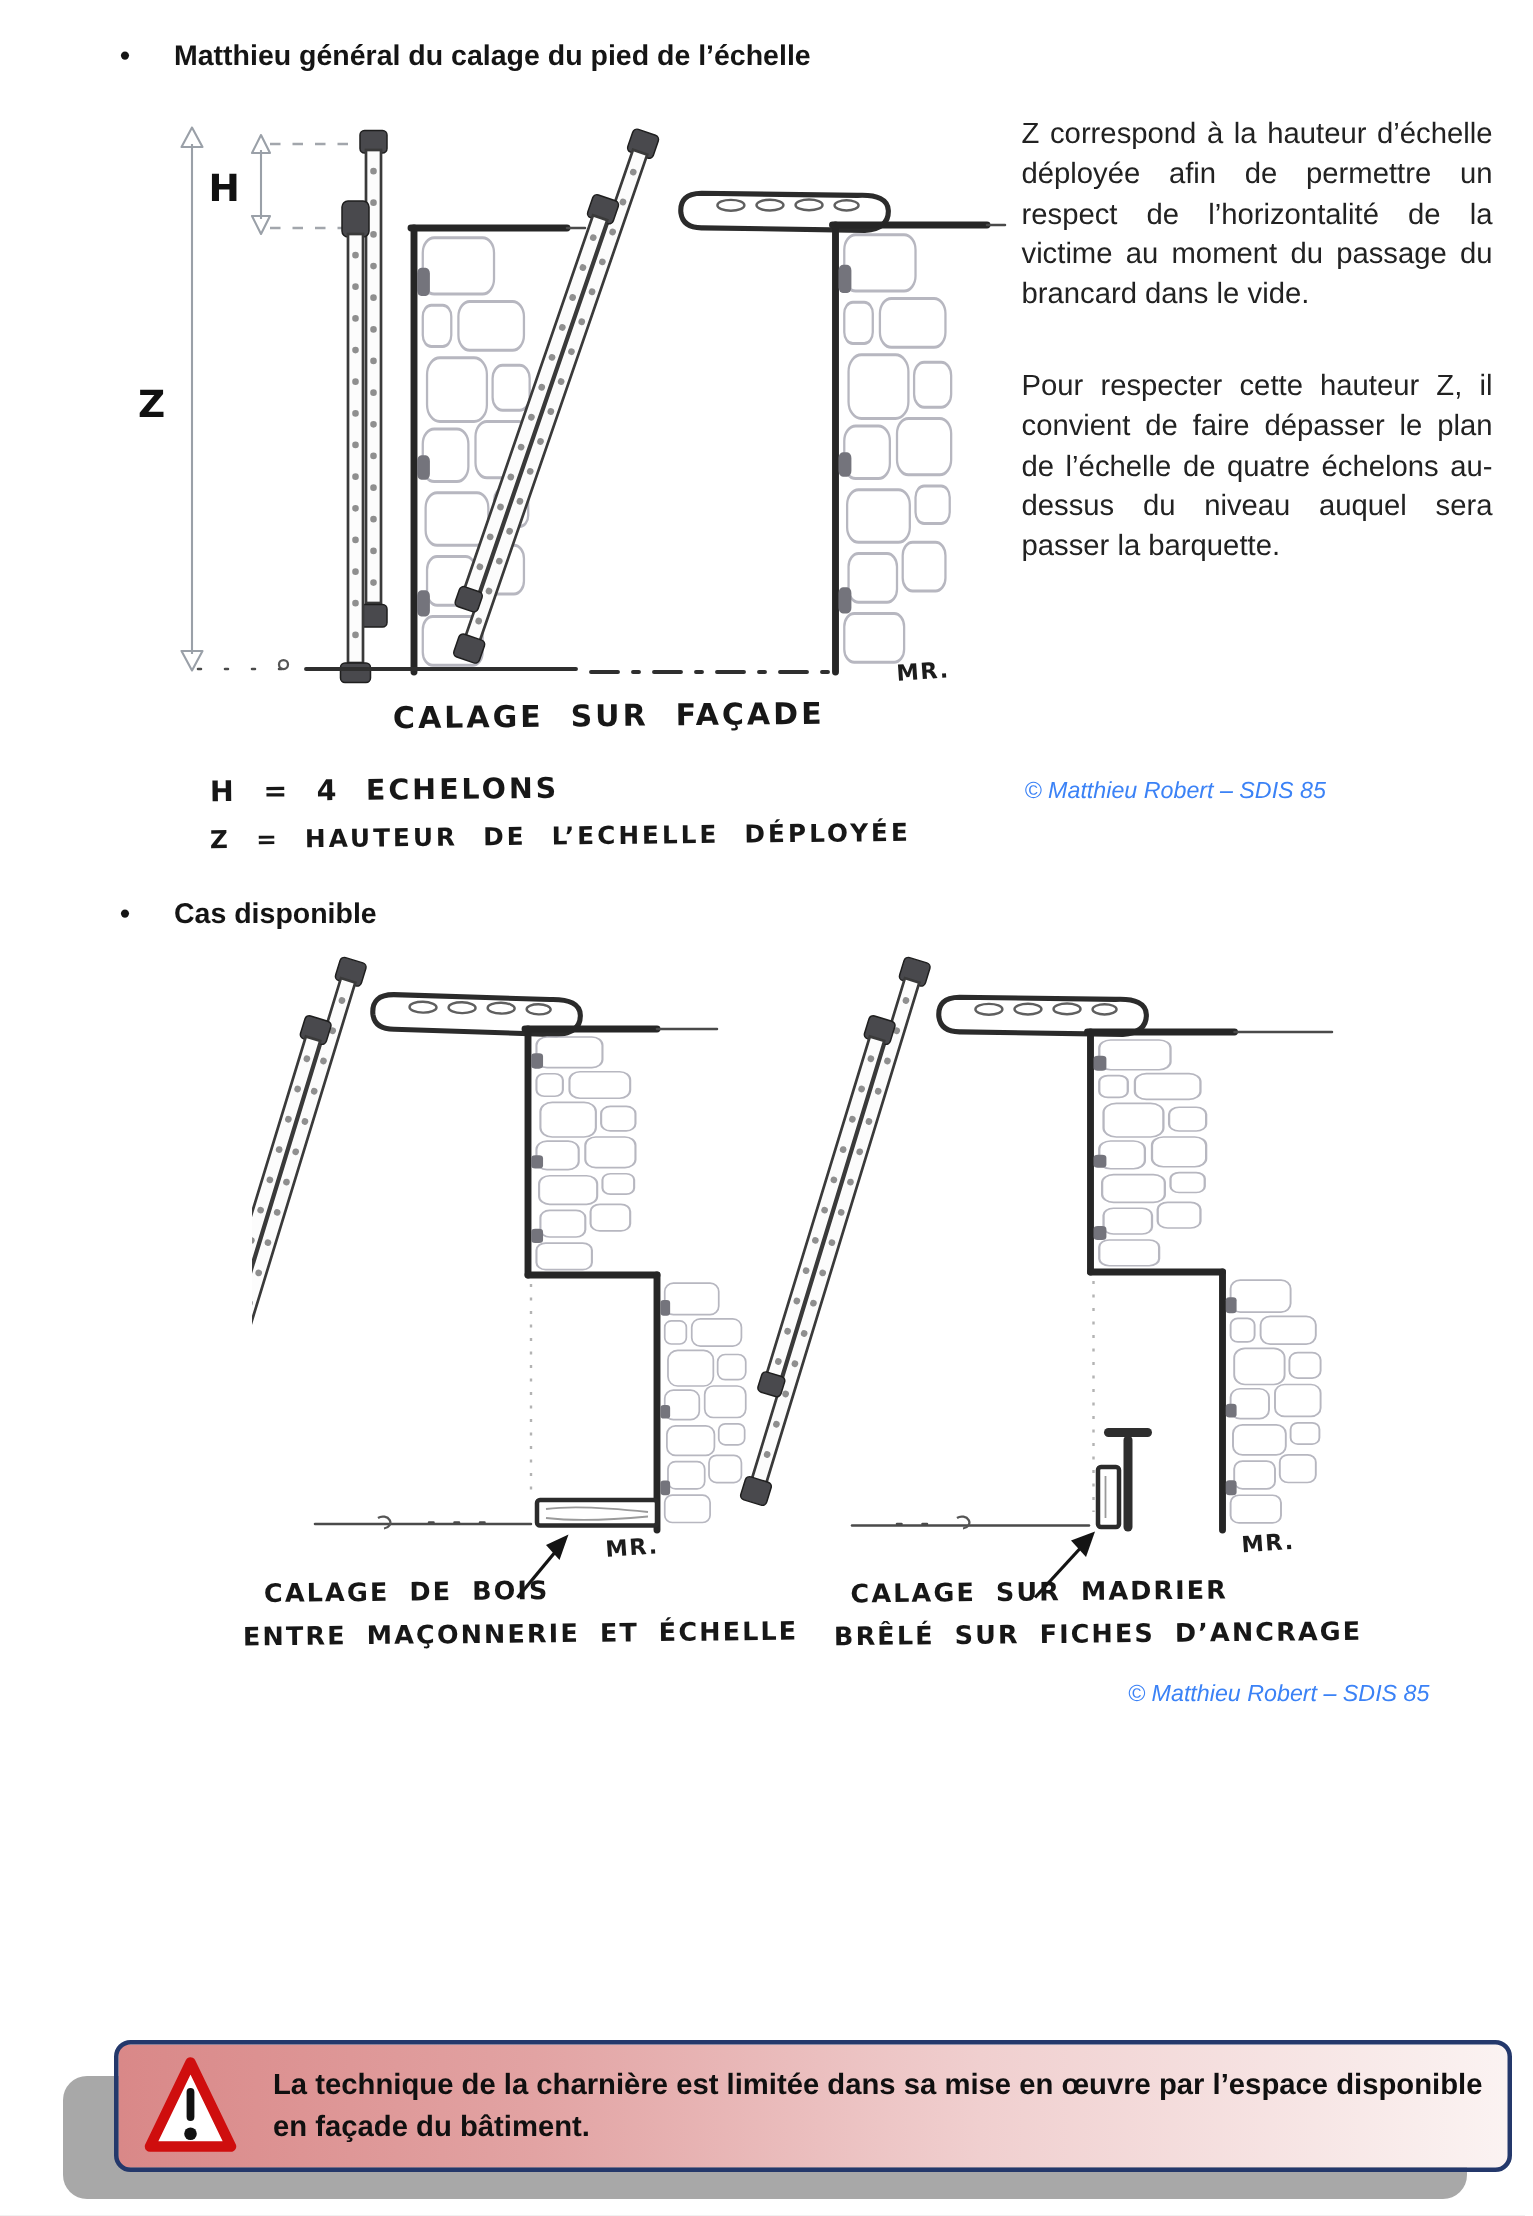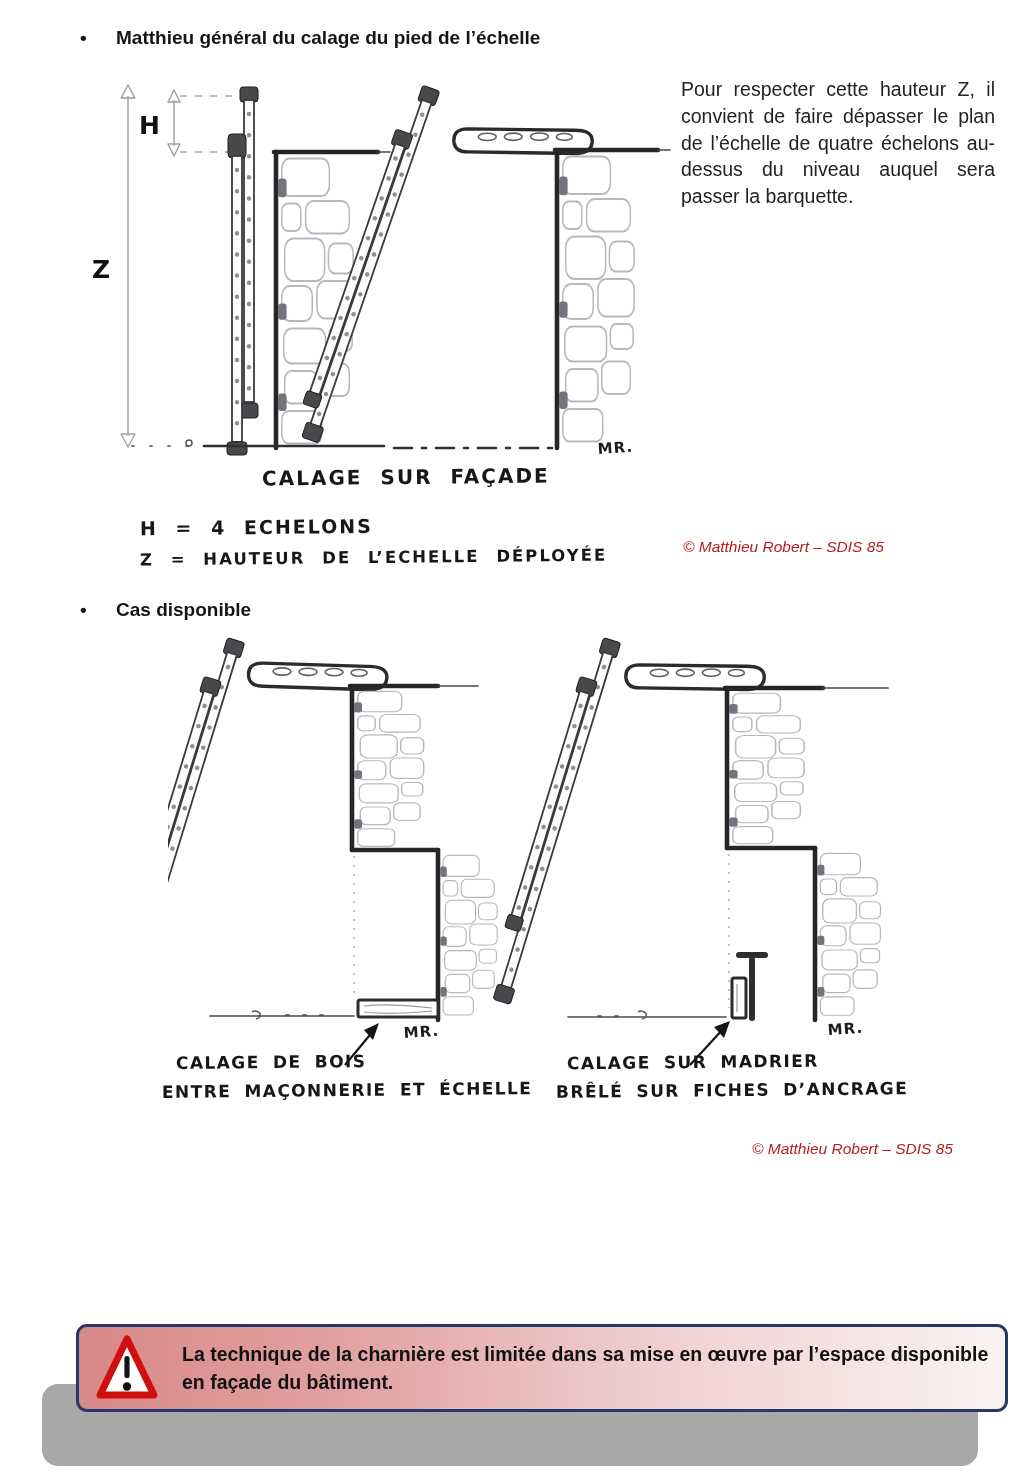--- a/index.html
+++ b/index.html
@@ -10,35 +10,35 @@
   }
   .abs{position:absolute;}
 
   
   .bullet-heading{font-size:19px;font-weight:bold;color:#151515;white-space:nowrap;}
   .bullet-heading .bullet{display:inline-block;width:36px;font-size:19px;}
 
   
   .para{font-size:19.5px;line-height:26.8px;text-align:justify;color:#222;margin:0;}
   .aside-col{width:314px;}
-  .aside-col p + p{margin-top:24px;}
+  .aside-col p + p{margin-top:34px;}
   .body-col{width:947px;}
 
   
   .hand{
     font-family:"DejaVu Sans",sans-serif;font-weight:700;color:#171717;
     letter-spacing:2px;word-spacing:9px;transform:rotate(-0.6deg);
     white-space:nowrap;
   }
   .hand-sm{font-size:17px;line-height:28px;letter-spacing:1.4px;word-spacing:6px;}
   .hand-caption{font-size:20px;}
   .hand-legend1{font-size:19px;}
   .hand-legend2{font-size:16.5px;}
 
-  .credit{font-size:15.5px;font-style:italic;color:#b91c1c;white-space:nowrap;margin-top:19px;}
+  .credit{font-size:15.5px;font-style:italic;color:#3b82f6;white-space:nowrap;}
 
   
   .pencil{stroke:#9aa0a8;stroke-width:1.4;fill:none;}
   .pencil-head{fill:none;stroke:#9aa0a8;stroke-width:1.4;stroke-linejoin:round;}
   .dim-dash{stroke:#a2a6ac;stroke-width:1.6;stroke-dasharray:7 8;fill:none;}
   .ink{stroke:#2f2f2f;stroke-width:2.6;fill:none;stroke-linecap:round;}
   .ink-thin{stroke:#4a4a4a;stroke-width:1.7;fill:none;stroke-linecap:round;}
   .wall-edge{stroke:#262626;stroke-width:4.6;fill:none;stroke-linecap:round;}
   .stone{fill:none;stroke:#b7b7c0;stroke-width:1.6;}
   .stone-dark{fill:#74747c;stroke:none;}
@@ -174,20 +174,21 @@
     </g>
     <text class="sig" x="506" y="372" transform="rotate(-4 506 372)">MR.</text>
   </svg>
 
   <div class="abs hand hand-caption" style="left:262px;top:465px">CALAGE SUR FAÇADE</div>
   <div class="abs hand hand-legend1" style="left:140px;top:516px">H = 4 ECHELONS</div>
   <div class="abs hand hand-legend2" style="left:140px;top:548px">Z = HAUTEUR DE L’ECHELLE DÉPLOYÉE</div>
   <div class="abs credit" style="left:683px;top:519px">© Matthieu Robert – SDIS 85</div>
 
   <div class="abs aside-col" style="left:681px;top:76px">
+    <p class="para">Z correspond à la hauteur d’échelle déployée afin de permettre un respect de l’horizontalité de la victime au moment du passage du brancard dans le vide.</p>
     <p class="para">Pour respecter cette hauteur Z, il convient de faire dépasser le plan de l’échelle de quatre échelons au-dessus du niveau auquel sera passer la barquette.</p>
   </div>
 
   <div class="abs bullet-heading" style="left:80px;top:599px">
     <span class="bullet">•</span><span>Cas disponible</span>
   </div>
 
   <svg class="abs" style="left:168px;top:630px" width="725" height="442" viewBox="0 0 725 442" aria-hidden="true">
 
     <g>
@@ -294,21 +295,21 @@
   <div class="abs hand hand-sm" style="left:162px;top:1076px">ENTRE MAÇONNERIE ET ÉCHELLE</div>
   <div class="abs hand hand-sm" style="left:567px;top:1048px">CALAGE SUR MADRIER</div>
   <div class="abs hand hand-sm" style="left:556px;top:1076px">BRÊLÉ SUR FICHES D’ANCRAGE</div>
 
   <div class="abs credit" style="left:752px;top:1121px">© Matthieu Robert – SDIS 85</div>
 
   <div class="abs body-col" style="left:40px;top:1176px">
   </div>
 
   <div class="abs warn-shadow" style="left:42px;top:1384px"></div>
-  <div class="abs warn-box" style="left:76px;top:1324px">
+  <div class="abs warn-box" style="left:76px;top:1360px">
     <svg class="warn-icon" width="62" height="70" viewBox="0 0 62 70" aria-hidden="true">
       <path d="M31,6 L58,62 L4,62 Z" fill="#ffffff" stroke="#cf0e0e" stroke-width="7" stroke-linejoin="round"></path>
       <rect x="28.4" y="23" width="5.2" height="22" rx="2.6" fill="#111111"></rect>
       <circle cx="31" cy="53.5" r="4.2" fill="#111111"></circle>
     </svg>
     <div class="warn-text">La technique de la charnière est limitée dans sa mise en œuvre par l’espace disponible en façade du bâtiment.</div>
   </div>
 
 </div>
 

